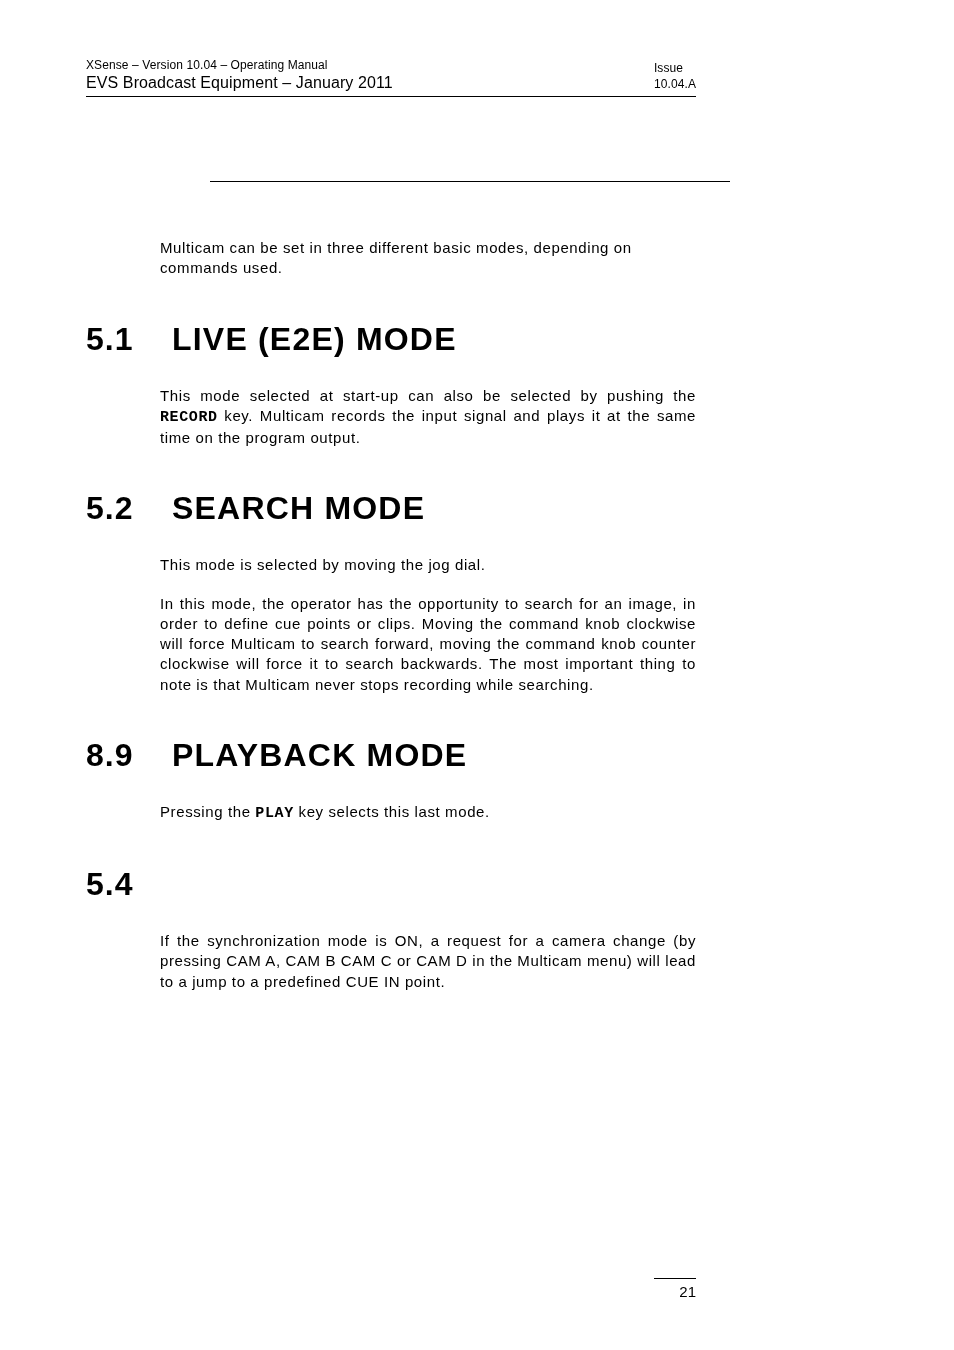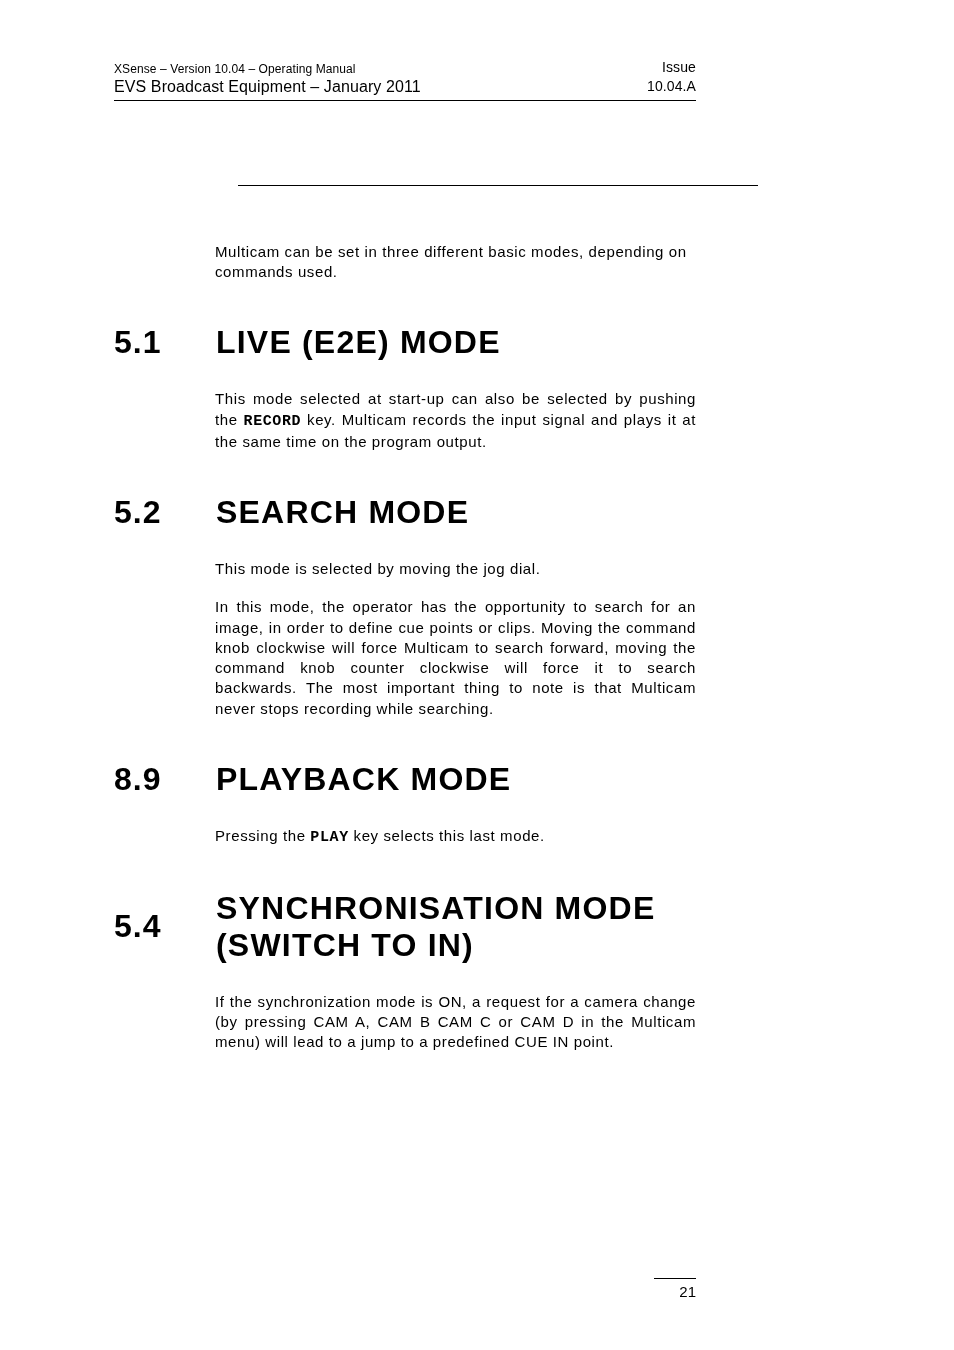--- a/index.html
+++ b/index.html
@@ -10,57 +10,57 @@
     width: 954px;
     height: 1350px;
     font-family: Arial, Helvetica, sans-serif;
     color: #000;
   }
   .page {
     position: relative;
     width: 810px;
     height: 1350px;
     box-sizing: border-box;
-    padding: 58px 114px 40px 114px;
+    padding: 58px 114px 40px 86px;
   }
   .header-row {
     display: flex;
     justify-content: space-between;
     align-items: flex-end;
     font-size: 12px;
     letter-spacing: 0.1px;
   }
   .header-left {
     text-align: left;
   }
   .header-left .hl-top {
     font-size: 12px;
   }
   .header-left .hl-bottom {
     font-size: 16px;
     margin-top: 2px;
   }
   .header-right {
-    text-align: right;
-    font-size: 14px;
+    text-align: left;
+    font-size: 12px;
   }
   .header-right .hr-line {
     line-height: 1.35;
   }
   .header-rule {
     margin-top: 4px;
     border: none;
     border-top: 1px solid #000;
     width: 100%;
   }
   .body-area {
     margin-top: 84px;
   }
   .body-text-block {
-    margin-left: 101px;
+    margin-left: 74px;
     margin-right: 0;
     font-size: 15px;
     letter-spacing: 0.6px;
     line-height: 1.35;
     text-align: justify;
   }
   .body-para {
     margin: 0 0 18px 0;
   }
   .intro-rule {
@@ -80,21 +80,20 @@
     font-size: 32px;
     letter-spacing: 1px;
     width: 86px;
     flex: 0 0 86px;
   }
   .section-title {
     font-weight: bold;
     font-size: 32px;
     letter-spacing: 1.2px;
     line-height: 1.15;
-    margin-left: 16px;
   }
   .bold-inline {
     font-weight: bold;
     font-family: Liberation Mono, monospace;
   }
   .footer-area {
     position: absolute;
     bottom: 50px;
     right: 114px;
     text-align: right;
@@ -158,21 +157,20 @@
       <div class="section-title">PLAYBACK MODE</div>
     </div>
     <div class="body-text-block">
       <p class="body-para" style="text-align:left;">
         <span>Pressing the </span><span class="bold-inline">PLAY</span><span> key selects this last mode.</span>
       </p>
     </div>
 
     <div class="section-head">
       <div class="section-num">5.4</div>
-      <div class="section-title">SYNCHRONISATION MODE (SWITCH TO IN)</div>
     </div>
     <div class="body-text-block">
       <p class="body-para">If the synchronization mode is ON, a request for a camera change (by pressing CAM A, CAM B CAM C or CAM D in the Multicam menu) will lead to a jump to a predefined CUE IN point.</p>
     </div>
 
   </div>
 
   <div class="footer-area">
     <hr class="footer-rule">
     <div class="footer-num">21</div>

